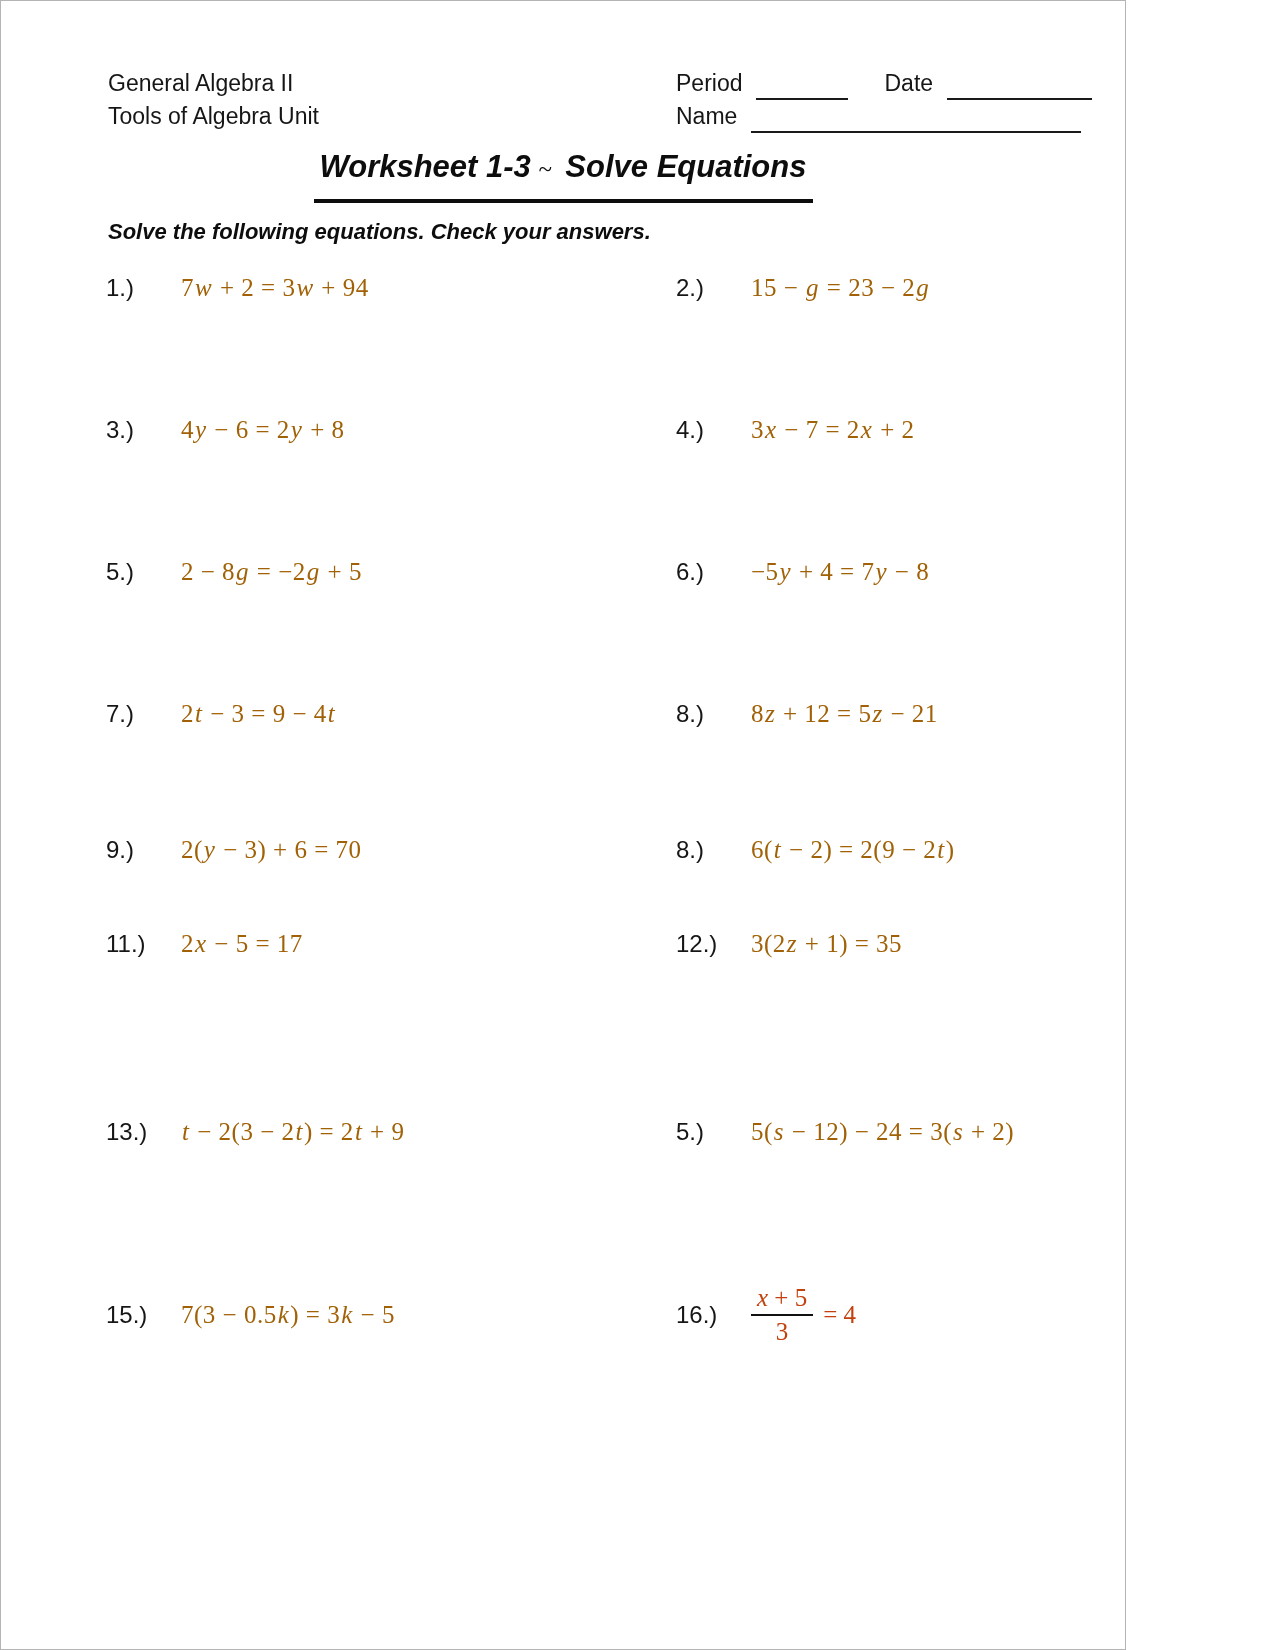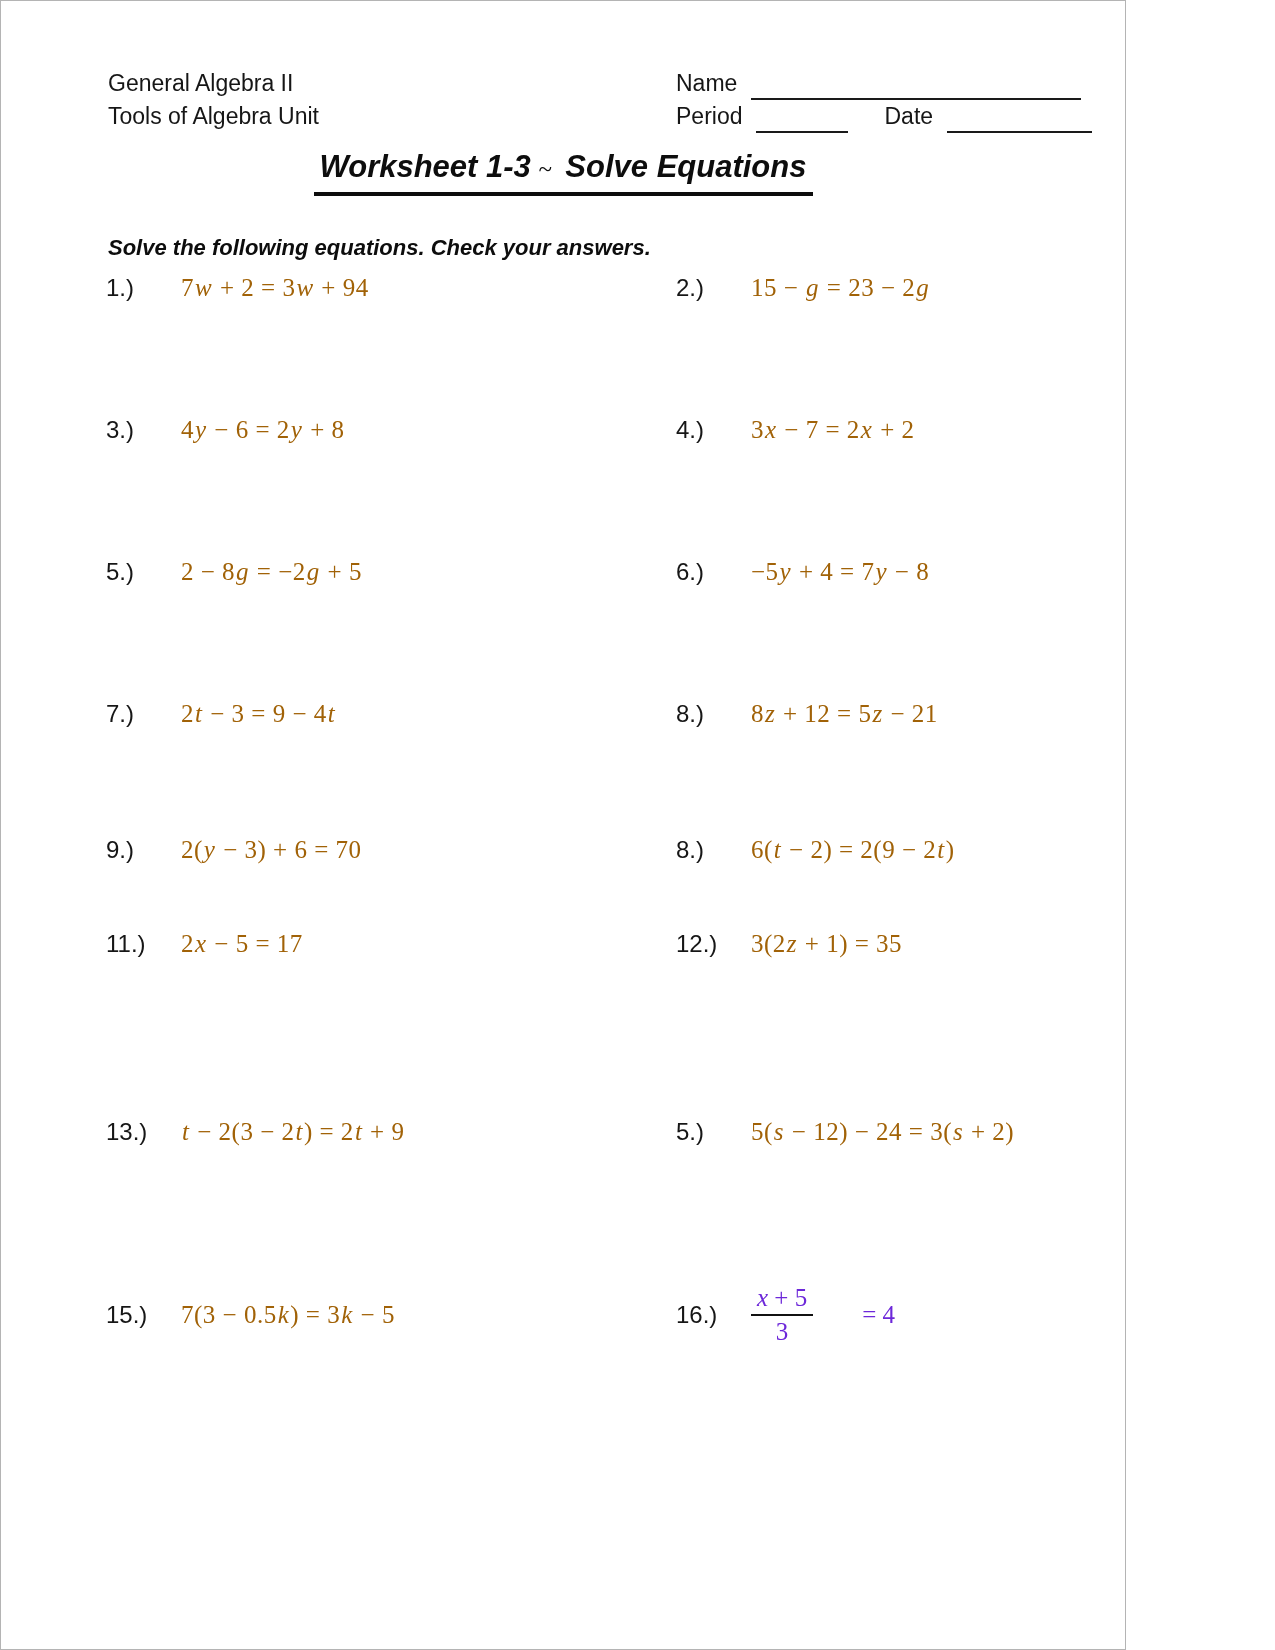--- a/index.html
+++ b/index.html
@@ -60,39 +60,38 @@
     text-align: center;
   }
   .title {
     display: inline-block;
     font-family: "Liberation Sans", sans-serif;
     font-size: 31px;
     font-weight: 700;
     font-style: italic;
     color: #0d0d0d;
     border-bottom: 4px solid #0d0d0d;
-    padding: 0 6px 7px 6px;
+    padding: 0 6px 14px 6px;
   }
   .title-tilde {
     font-family: "Liberation Serif", serif;
     font-weight: 400;
     font-size: 0.8em;
     margin: 0 0.55em 0 0.3em;
   }
   
   .instructions {
     position: absolute;
     left: 107px;
     top: 218px;
     font-family: "Liberation Sans", sans-serif;
     font-size: 22px;
     font-weight: 700;
     font-style: italic;
     color: #0d0d0d;
-    margin-top: 16px;
   }
   
   .prow {
     position: absolute;
     left: 105px;
     width: 1070px;
     height: 84px;
     display: flex;
     align-items: center;
   }
@@ -116,22 +115,21 @@
     white-space: nowrap;
     letter-spacing: 0.5px;
   }
   .peq i { padding: 0 1px; }
   
   .eq-frac {
     display: inline-flex;
     align-items: center;
     font-family: "Liberation Serif", serif;
     font-size: 25px;
-    color: #6d28d9;
-    gap: 39px;
+    color: #c2410c;
   }
   .frac {
     display: inline-flex;
     flex-direction: column;
     align-items: center;
     text-align: center;
   }
   .fnum {
     padding: 0 6px 2px 6px;
     border-bottom: 2px solid #111;
@@ -144,28 +142,28 @@
 
 <div class="page">
 
   <div class="header-left">
     <div>General Algebra II</div>
     <div>Tools of Algebra Unit</div>
   </div>
 
   <div class="header-right">
     <div class="hr-row">
-      <span>Name</span>
-      <span class="blank-line name-line"></span>
-    </div>
-    <div class="hr-row">
       <span>Period</span>
       <span class="blank-line period-line"></span>
       <span class="date-label">Date</span>
       <span class="blank-line date-line"></span>
+    </div>
+    <div class="hr-row">
+      <span>Name</span>
+      <span class="blank-line name-line"></span>
     </div>
   </div>
 
   <div class="title-wrap">
     <span class="title">
       <span>Worksheet 1-3</span><span class="title-tilde">~</span><span>Solve Equations</span>
     </span>
   </div>
 
   <div class="instructions">Solve the following equations. Check your answers.</div>

